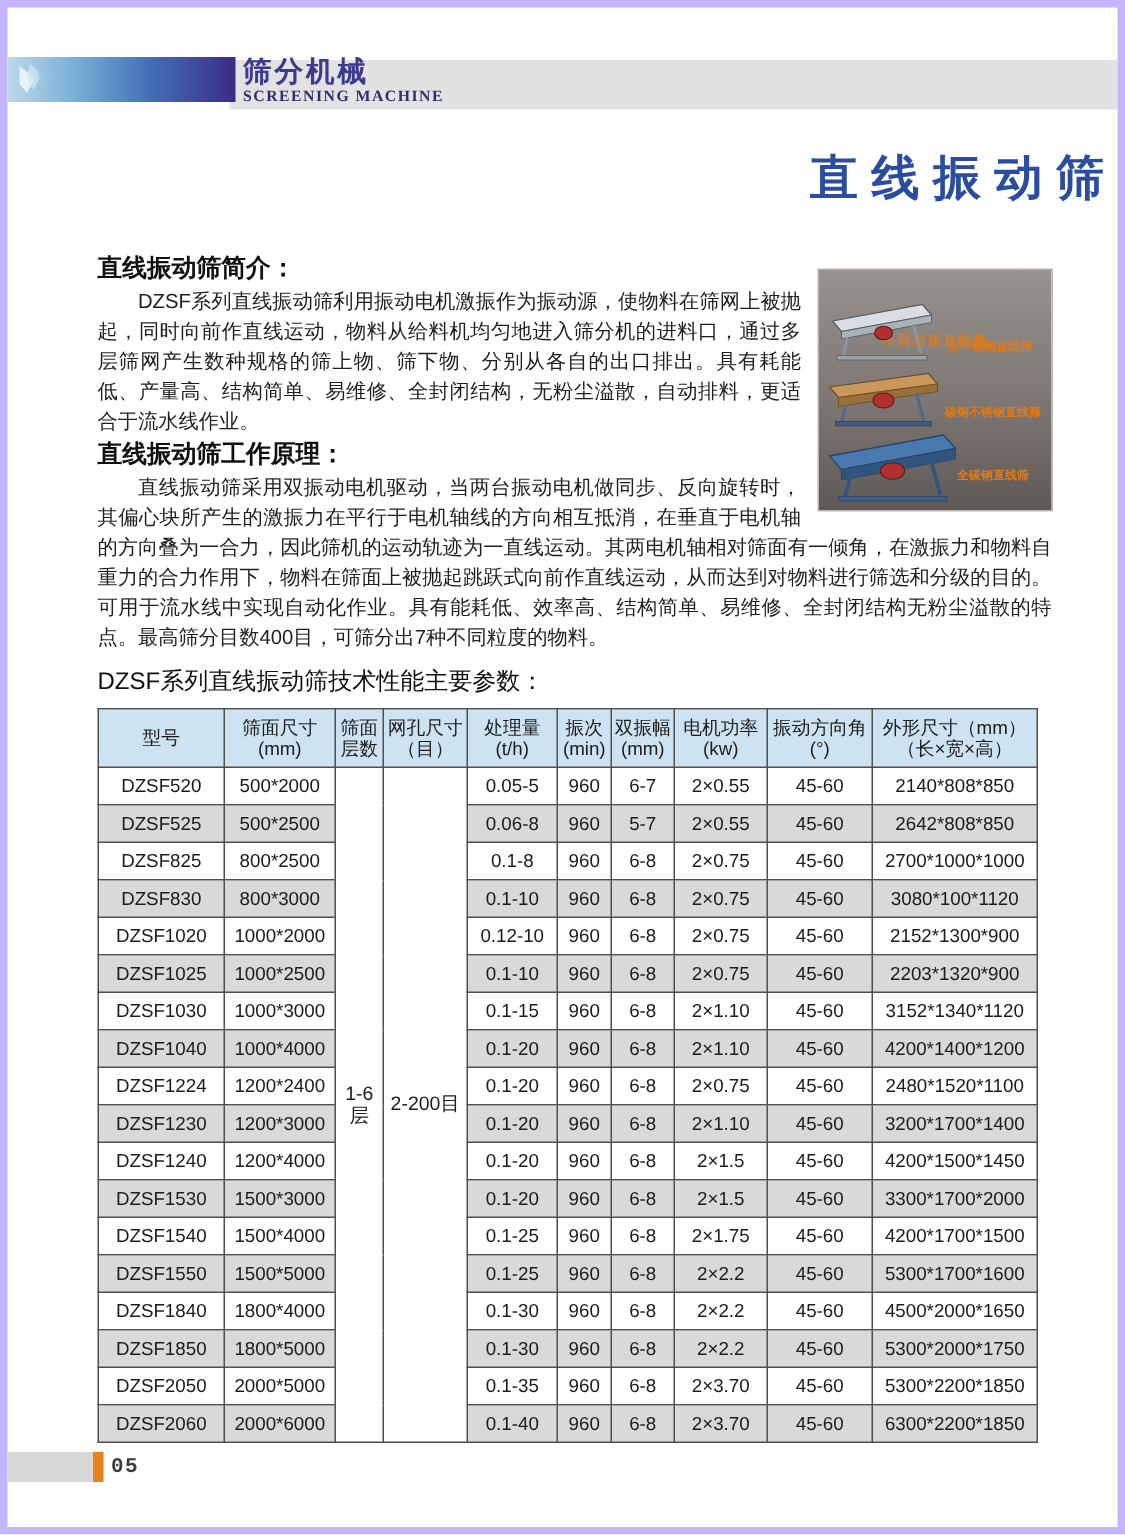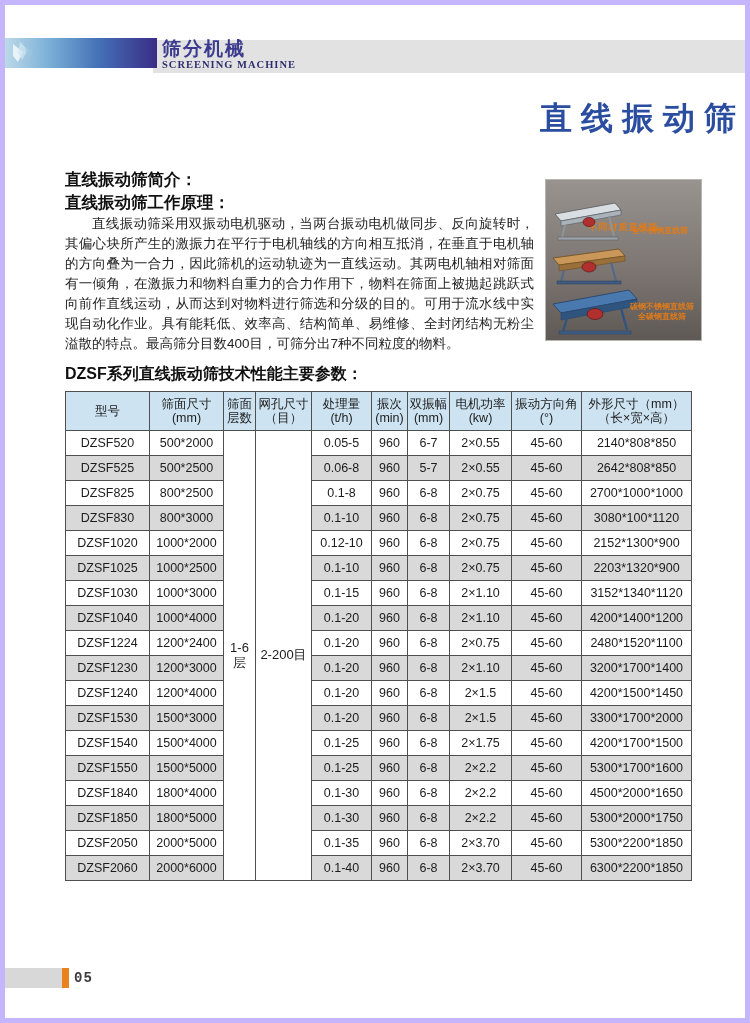--- a/index.html
+++ b/index.html
@@ -36,28 +36,28 @@
   
   .thumb {
     float:right; width:155px; height:160px; margin:12px 0 8px 12px;
     position:relative; background:linear-gradient(180deg,#98938f 0%,#7d7672 55%,#5f5955 100%);
     box-shadow:0 0 0 1px #b9b5b1;
   }
   .thumb-title { position:absolute; top:5px; left:0; right:0; text-align:center;
     font-size:9px; font-weight:bold; color:#e07b1a; letter-spacing:1px;margin-top:36px; }
   .thumb-label { position:absolute; font-size:8px; font-weight:bold; color:#e07b1a; text-align:left; line-height:9px; }
   .lbl1 { top:46px;  left:86px; width:66px; }
-  .lbl2 { top:90px;  left:84px; width:70px;margin-top:32px; }
+  .lbl2 { top:90px;  left:84px; width:70px; }
   .lbl3 { top:132px; left:92px; width:62px; }
   .m1 { position:absolute; top:20px;  left:5px; }
   .m2 { position:absolute; top:64px;  left:3px; }
   .m3 { position:absolute; top:106px; left:3px; }
 
   
-  .tbl-title { font-size:16px; font-weight:bold; color:#101010; margin:9px 0 6px 0; line-height:22px; }
+  .tbl-title { font-size:16px; font-weight:normal; color:#101010; margin:9px 0 6px 0; line-height:22px; }
   table.spec { border-collapse:collapse; table-layout:fixed; width:508px; font-size:12.5px; color:#1c1c1c; }
   table.spec th, table.spec td {
     border:1px solid #4f4f4f; text-align:center; vertical-align:middle;
     padding:0 1px; height:24px; line-height:1.15; overflow:hidden;
   }
   table.spec thead th { background:#cde3f1; height:38px; font-weight:normal; font-size:12.5px; }
   table.spec tr.alt td { background:#d9d9d9; }
   table.spec td.merged { background:#ffffff; font-size:13px; }
 
   
@@ -120,20 +120,21 @@
         <line x1="72" y1="22" x2="78" y2="44" stroke="#2f557e" stroke-width="2.4"></line>
         <rect x="10" y="45" width="72" height="3" fill="#3f5b82" stroke="#27456b" stroke-width="0.5"></rect>
       </svg>
 
       <div class="thumb-label lbl1">全不锈钢直线筛</div>
       <div class="thumb-label lbl2">碳钢不锈钢直线筛</div>
       <div class="thumb-label lbl3">全碳钢直线筛</div>
     </div>
 
     <div class="sec-h">直线振动筛简介：</div>
+    <p class="sec-p">DZSF系列直线振动筛利用振动电机激振作为振动源，使物料在筛网上被抛起，同时向前作直线运动，物料从给料机均匀地进入筛分机的进料口，通过多层筛网产生数种规格的筛上物、筛下物、分别从各自的出口排出。具有耗能低、产量高、结构简单、易维修、全封闭结构，无粉尘溢散，自动排料，更适合于流水线作业。</p>
 
     <div class="sec-h">直线振动筛工作原理：</div>
     <p class="sec-p">直线振动筛采用双振动电机驱动，当两台振动电机做同步、反向旋转时，其偏心块所产生的激振力在平行于电机轴线的方向相互抵消，在垂直于电机轴的方向叠为一合力，因此筛机的运动轨迹为一直线运动。其两电机轴相对筛面有一倾角，在激振力和物料自重力的合力作用下，物料在筛面上被抛起跳跃式向前作直线运动，从而达到对物料进行筛选和分级的目的。可用于流水线中实现自动化作业。具有能耗低、效率高、结构简单、易维修、全封闭结构无粉尘溢散的特点。最高筛分目数400目，可筛分出7种不同粒度的物料。</p>
 
     <div class="tbl-title">DZSF系列直线振动筛技术性能主要参数：</div>
 
     <table class="spec">
       <colgroup>
         <col style="width:84px">
           <col style="width:74px">

